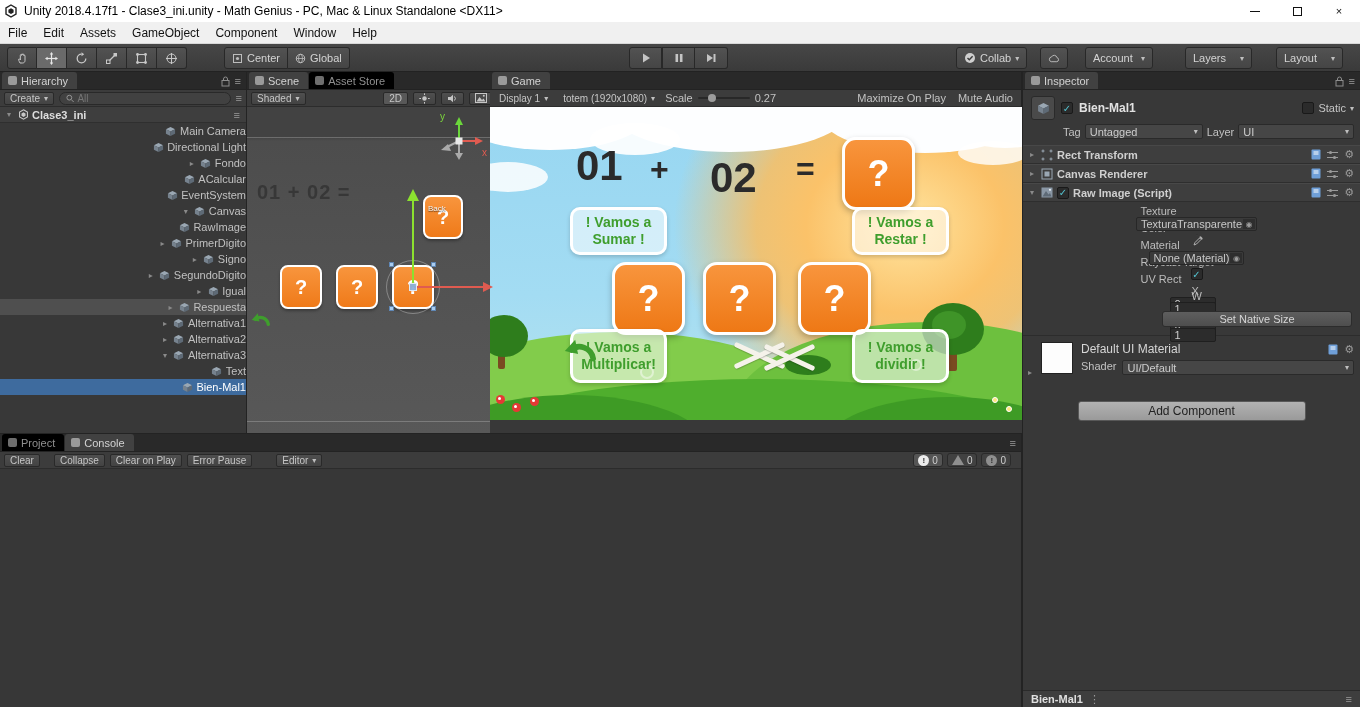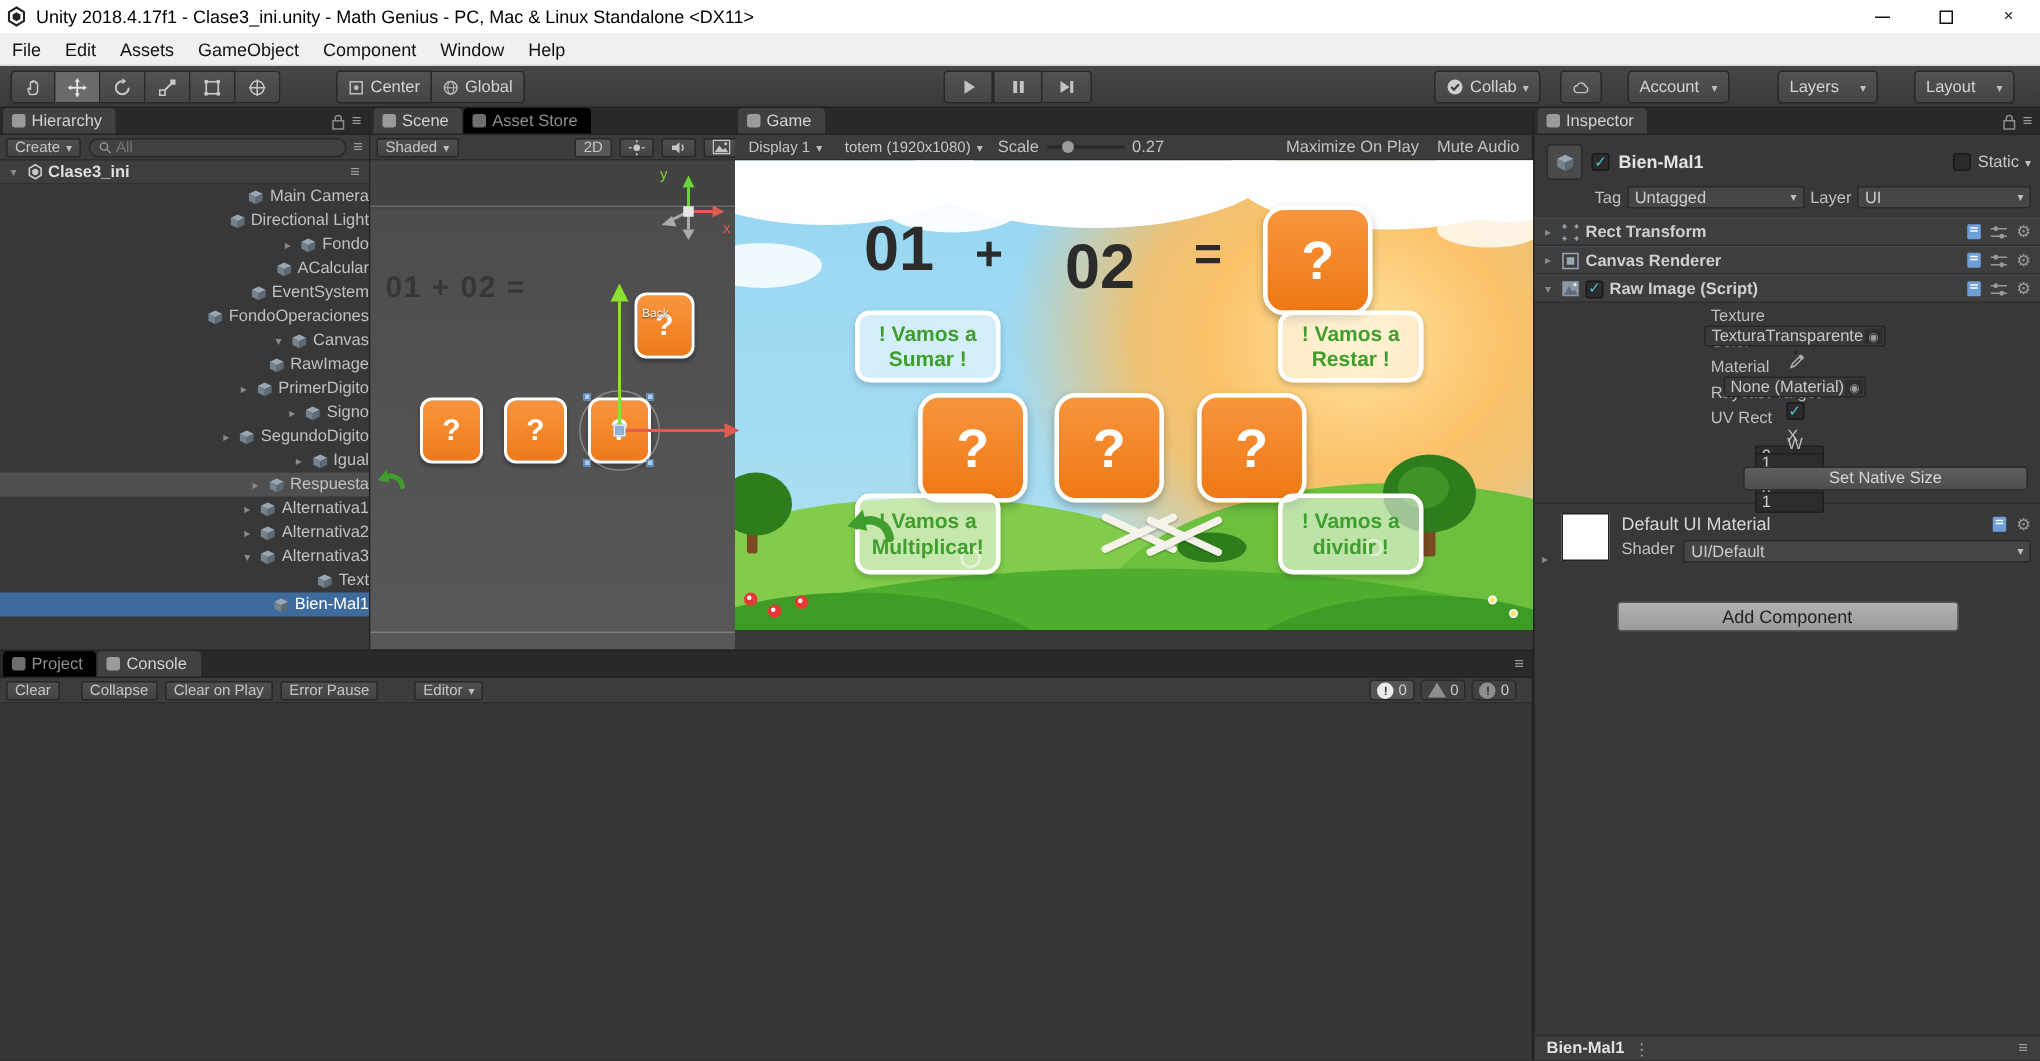--- a/index.html
+++ b/index.html
@@ -424,31 +424,20 @@
           <span class="obj-icon">
             <svg width="11" height="11" viewBox="0 0 12 12">
               <path d="M6 1 L11 3.5 L6 6 L1 3.5 Z" fill="#9aa7b3"></path>
               <path d="M1 3.5 L6 6 L6 11 L1 8.5 Z" fill="#76828e"></path>
               <path d="M11 3.5 L6 6 L6 11 L11 8.5 Z" fill="#5e6a76"></path>
             </svg>
           </span>
           <span class="row-label">EventSystem</span>
         </div>
         <div class="tree-row" style="padding-left: 18px;">
-          <span class="fold"></span>
-          <span class="obj-icon">
-            <svg width="11" height="11" viewBox="0 0 12 12">
-              <path d="M6 1 L11 3.5 L6 6 L1 3.5 Z" fill="#9aa7b3"></path>
-              <path d="M1 3.5 L6 6 L6 11 L1 8.5 Z" fill="#76828e"></path>
-              <path d="M11 3.5 L6 6 L6 11 L11 8.5 Z" fill="#5e6a76"></path>
-            </svg>
-          </span>
-          <span class="row-label">FondoOperaciones</span>
-        </div>
-        <div class="tree-row" style="padding-left: 18px;">
           <span class="fold">▾</span>
           <span class="obj-icon">
             <svg width="11" height="11" viewBox="0 0 12 12">
               <path d="M6 1 L11 3.5 L6 6 L1 3.5 Z" fill="#9aa7b3"></path>
               <path d="M1 3.5 L6 6 L6 11 L1 8.5 Z" fill="#76828e"></path>
               <path d="M11 3.5 L6 6 L6 11 L11 8.5 Z" fill="#5e6a76"></path>
             </svg>
           </span>
           <span class="row-label">Canvas</span>
         </div>

